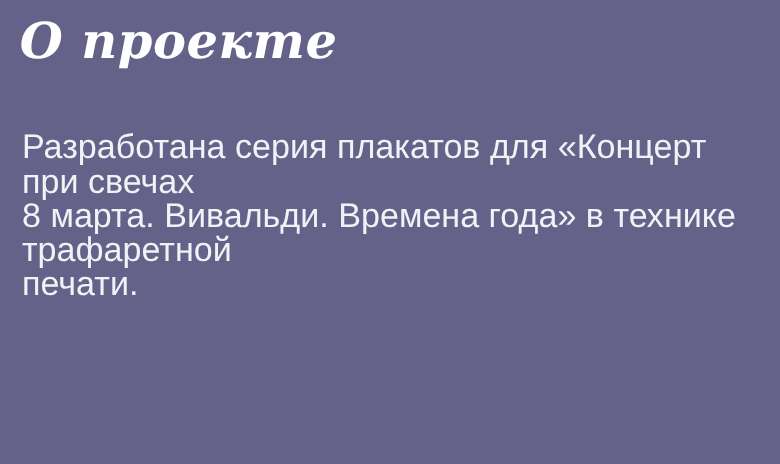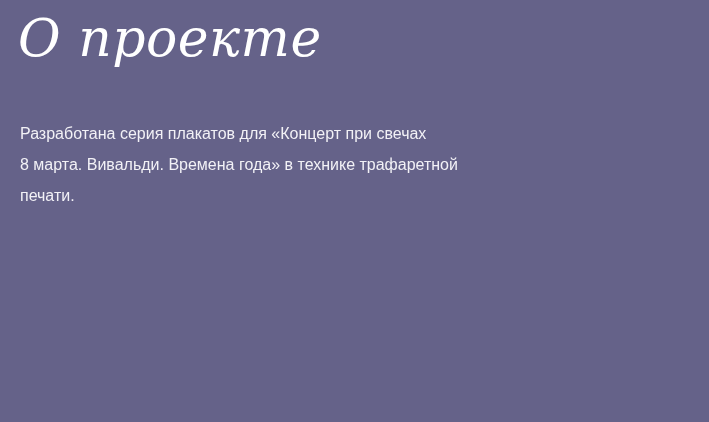--- a/index.html
+++ b/index.html
@@ -25,40 +25,40 @@
     background: #656289;
   }
 
   #page-title {
     position: absolute;
     left: 18px;
     top: 8px;
     margin: 0;
     font-family: "DejaVu Serif", "Liberation Serif", serif;
     font-style: italic;
-    font-weight: 400;
-    font-size: 52px;
+    font-weight: 700;
+    font-size: 45px;
     line-height: 60px;
     letter-spacing: 0.5px;
     color: #ffffff;
     white-space: nowrap;
   }
 
   #about-body {
     position: absolute;
     left: 20px;
     top: 118px;
     width: 680px;
   }
 
   .body-paragraph {
     margin: 0;
     font-family: "Liberation Sans", "DejaVu Sans", sans-serif;
     font-weight: 400;
-    font-size: 16px;
+    font-size: 31px;
     line-height: 31px;
     color: #f2f1f6;
     white-space: pre-line;
   }
 
   .paragraph-gap {
     height: 31px;
   }
 </style>
 </head>

